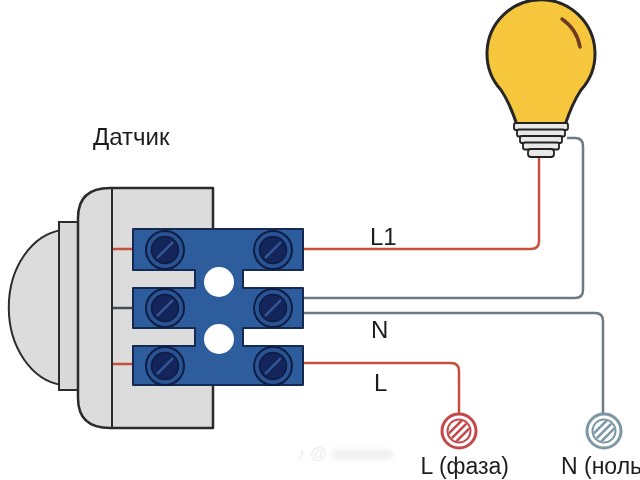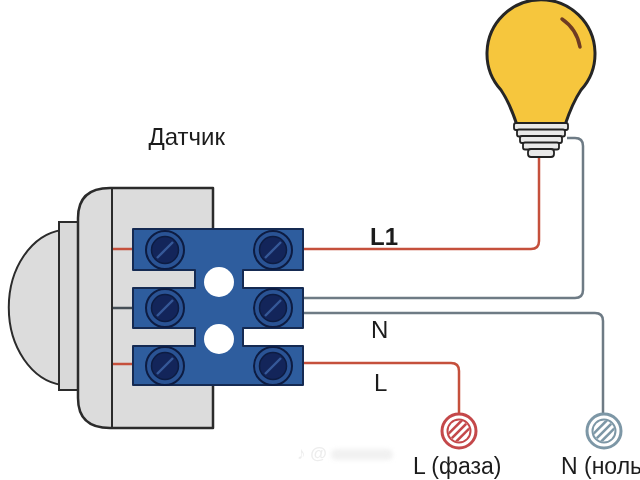--- a/index.html
+++ b/index.html
@@ -2,25 +2,25 @@
 <html><head>
 <meta charset="utf-8">
 <style>
   html,body{margin:0;padding:0;background:#fff;}
   .stage{
     position:relative;width:640px;height:480px;background:#ffffff;
     overflow:hidden;font-family:"Liberation Sans",sans-serif;
   }
   .stage svg{position:absolute;left:0;top:0;}
   .lbl{position:absolute;color:#1c1c1c;}
-  .title{left:93px;top:125px;width:132px;text-align:right;font-size:24px;line-height:23px;font-weight:500;}
-  .lbl-l1{left:370px;top:223px;font-size:24px;font-weight:700;}
+  .title{left:93px;top:125px;width:132px;text-align:left;font-size:24px;line-height:23px;font-weight:500;}
+  .lbl-l1{left:370px;top:223px;font-size:24px;font-weight:400;}
   .lbl-n{left:371px;top:316px;font-size:24px;font-weight:500;}
   .lbl-l{left:374px;top:369px;font-size:24px;font-weight:500;}
-  .lbl-phase{left:413px;top:453px;width:96px;text-align:left;font-size:23px;white-space:nowrap;}
+  .lbl-phase{left:413px;top:453px;width:96px;text-align:right;font-size:23px;white-space:nowrap;}
   .lbl-neutral{left:561px;top:453px;font-size:23px;white-space:nowrap;}
   .wm{left:297px;top:444px;font-size:17px;color:#ededed;font-weight:bold;filter:blur(0.7px);}
   .wm-blob{position:absolute;left:331px;top:449px;width:62px;height:11px;background:#f1f1f1;border-radius:6px;filter:blur(2px);}
 </style>
 </head>
 <body>
 
 <div class="stage">
 
   <svg width="640" height="480" viewBox="0 0 640 480">

